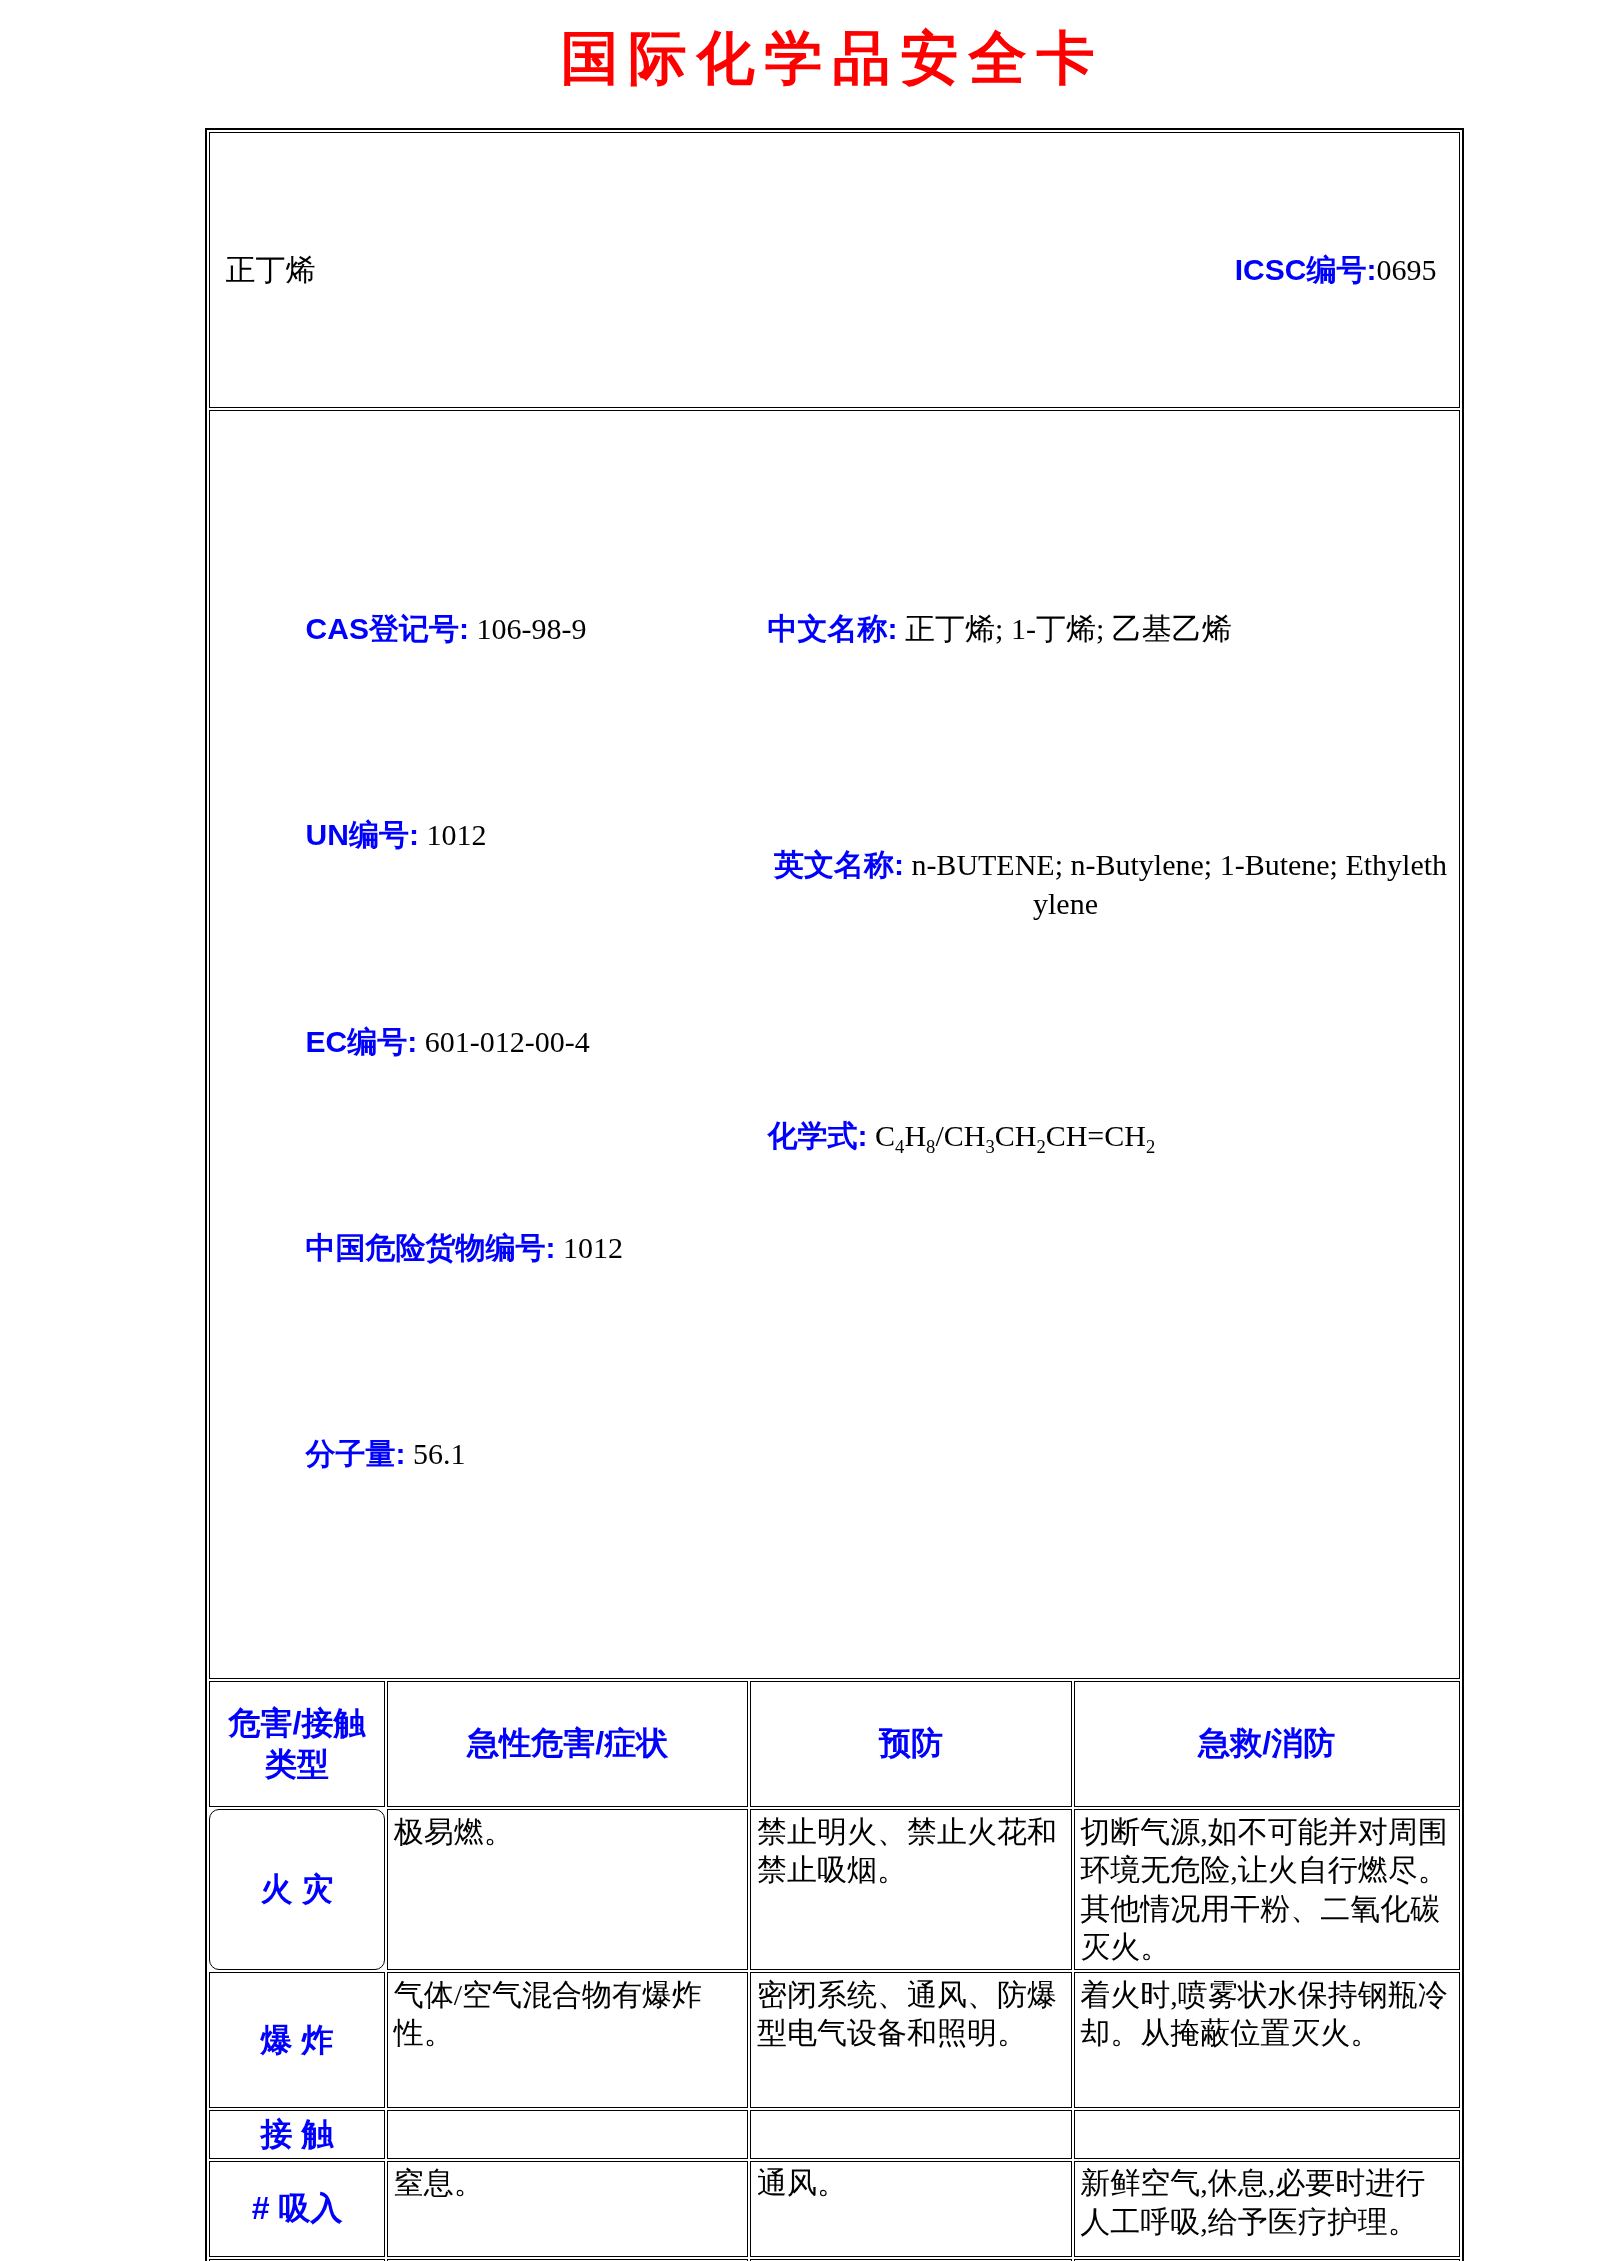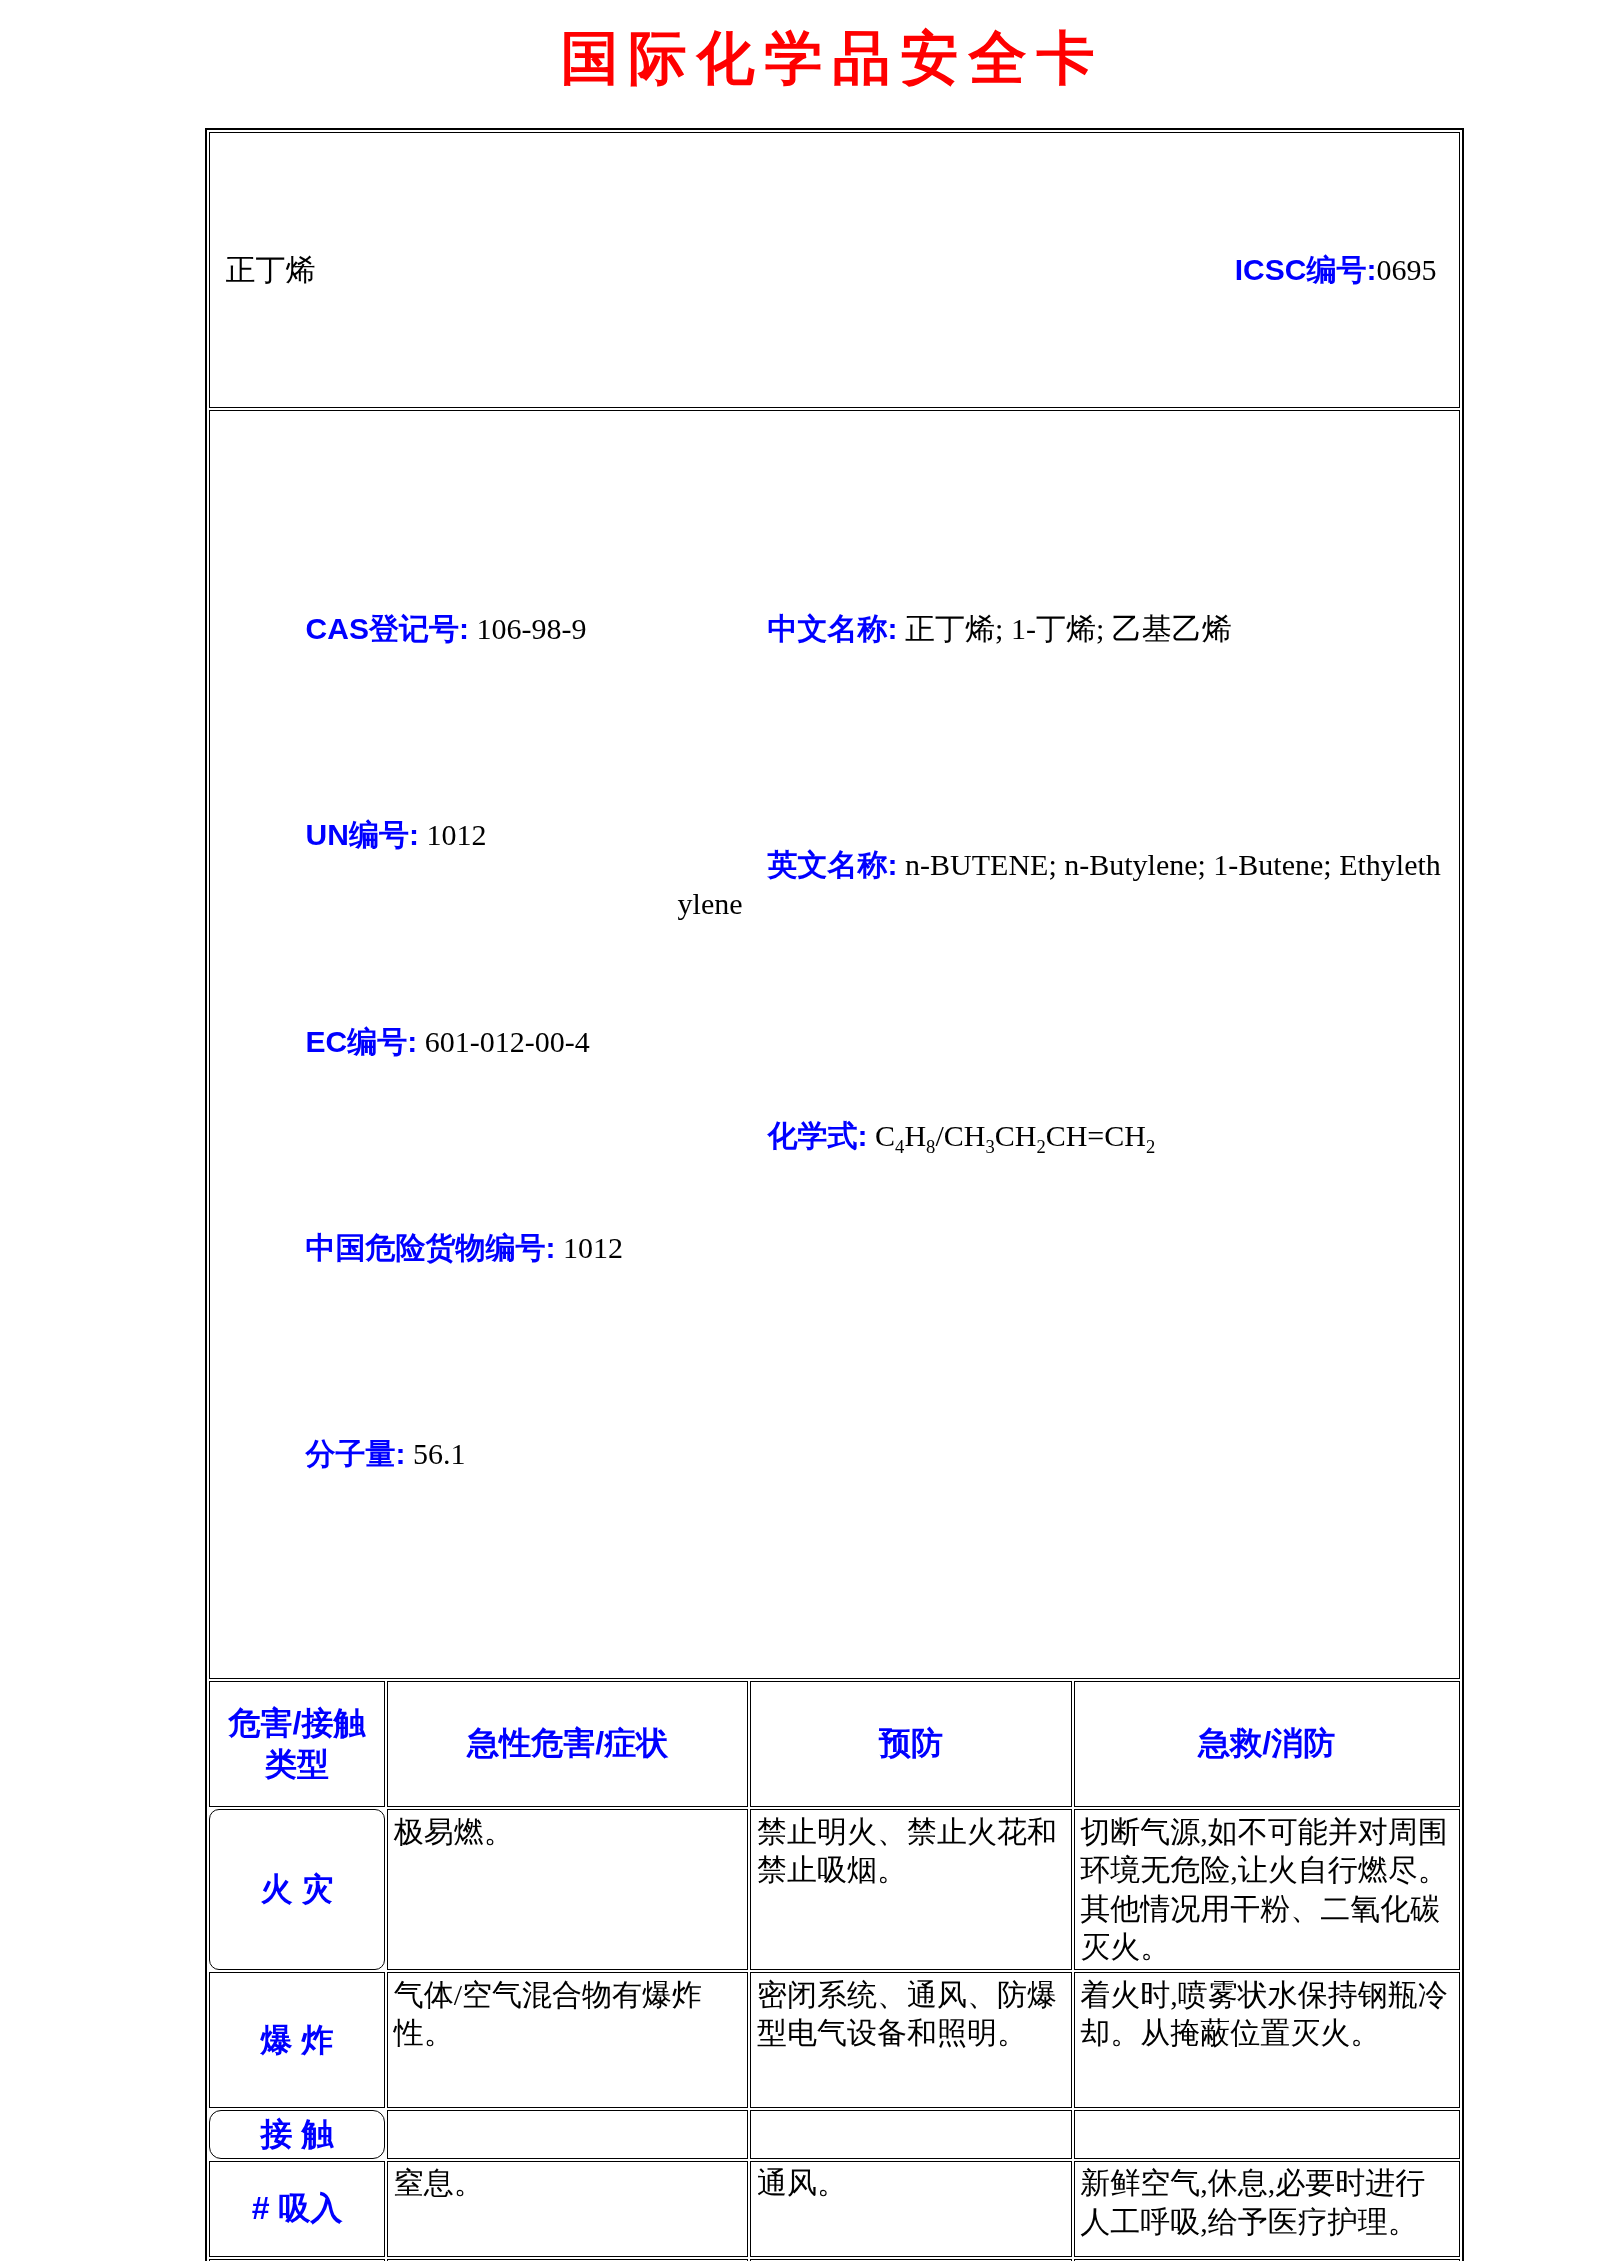--- a/index.html
+++ b/index.html
@@ -62,21 +62,21 @@
     font-family: "Liberation Sans", "DejaVu Sans", sans-serif;
     margin-top: 8px;
   }
   .val { color: #000000; }
   .split-row { display: flex; justify-content: space-between; align-items: center; min-height: 51px; text-align: right; }
   .ids-row { display: flex; }
   .ids-left { width: 462px; flex: 0 0 462px; }
   .ids-left .id-line { margin: 4.2px 0 10px 0; }
   .ids-right { flex: 1 1 auto; }
   .ids-right .name-line-cn { margin: 4.2px 0 0 0; }
-  .ids-right .name-line-en { margin: 44px 0 0 0; }
+  .ids-right .name-line-en { margin: 44px 0 0 0; text-align: center; }
   .ids-right .formula-line { margin: 40px 0 0 0; }
   sub { font-size: 0.62em; line-height: 0; }
 </style>
 </head>
 <body>
 
 <div class="page-title">国际化学品安全卡</div>
 
 <table class="card">
   <colgroup>
@@ -151,21 +151,21 @@
   </tr>
 
   <tr>
     <td class="label-cell" style="height:136px;">爆 炸</td>
     <td>气体/空气混合物有爆炸性。</td>
     <td>密闭系统、通风、防爆型电气设备和照明。</td>
     <td>着火时,喷雾状水保持钢瓶冷却。从掩蔽位置灭火。</td>
   </tr>
 
   <tr>
-    <td class="label-cell" style="height:39px;border-radius:12px;">接 触</td>
+    <td class="label-cell" style="height:39px;">接 触</td>
     <td></td>
     <td></td>
     <td></td>
   </tr>
 
   <tr>
     <td class="label-cell" style="height:96px;"># 吸入</td>
     <td>窒息。</td>
     <td>通风。</td>
     <td>新鲜空气,休息,必要时进行人工呼吸,给予医疗护理。</td>

